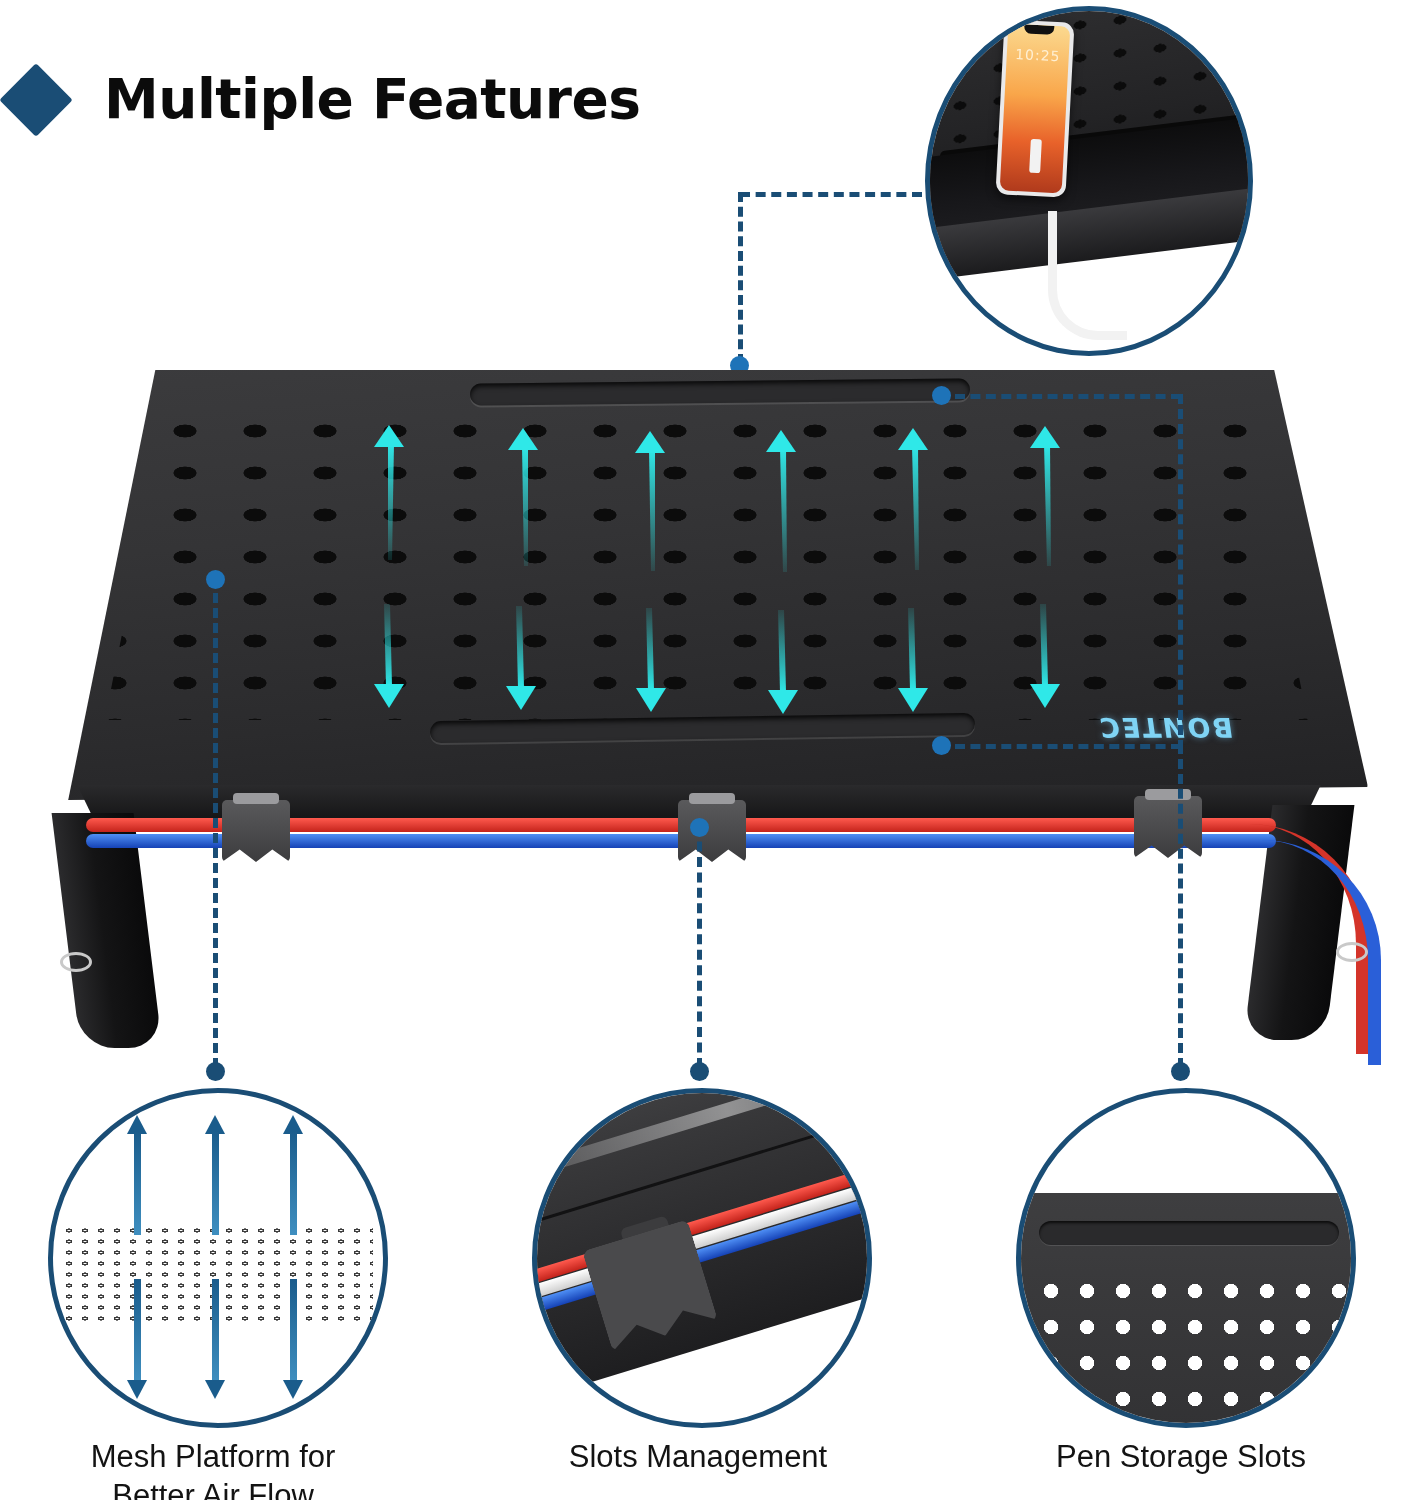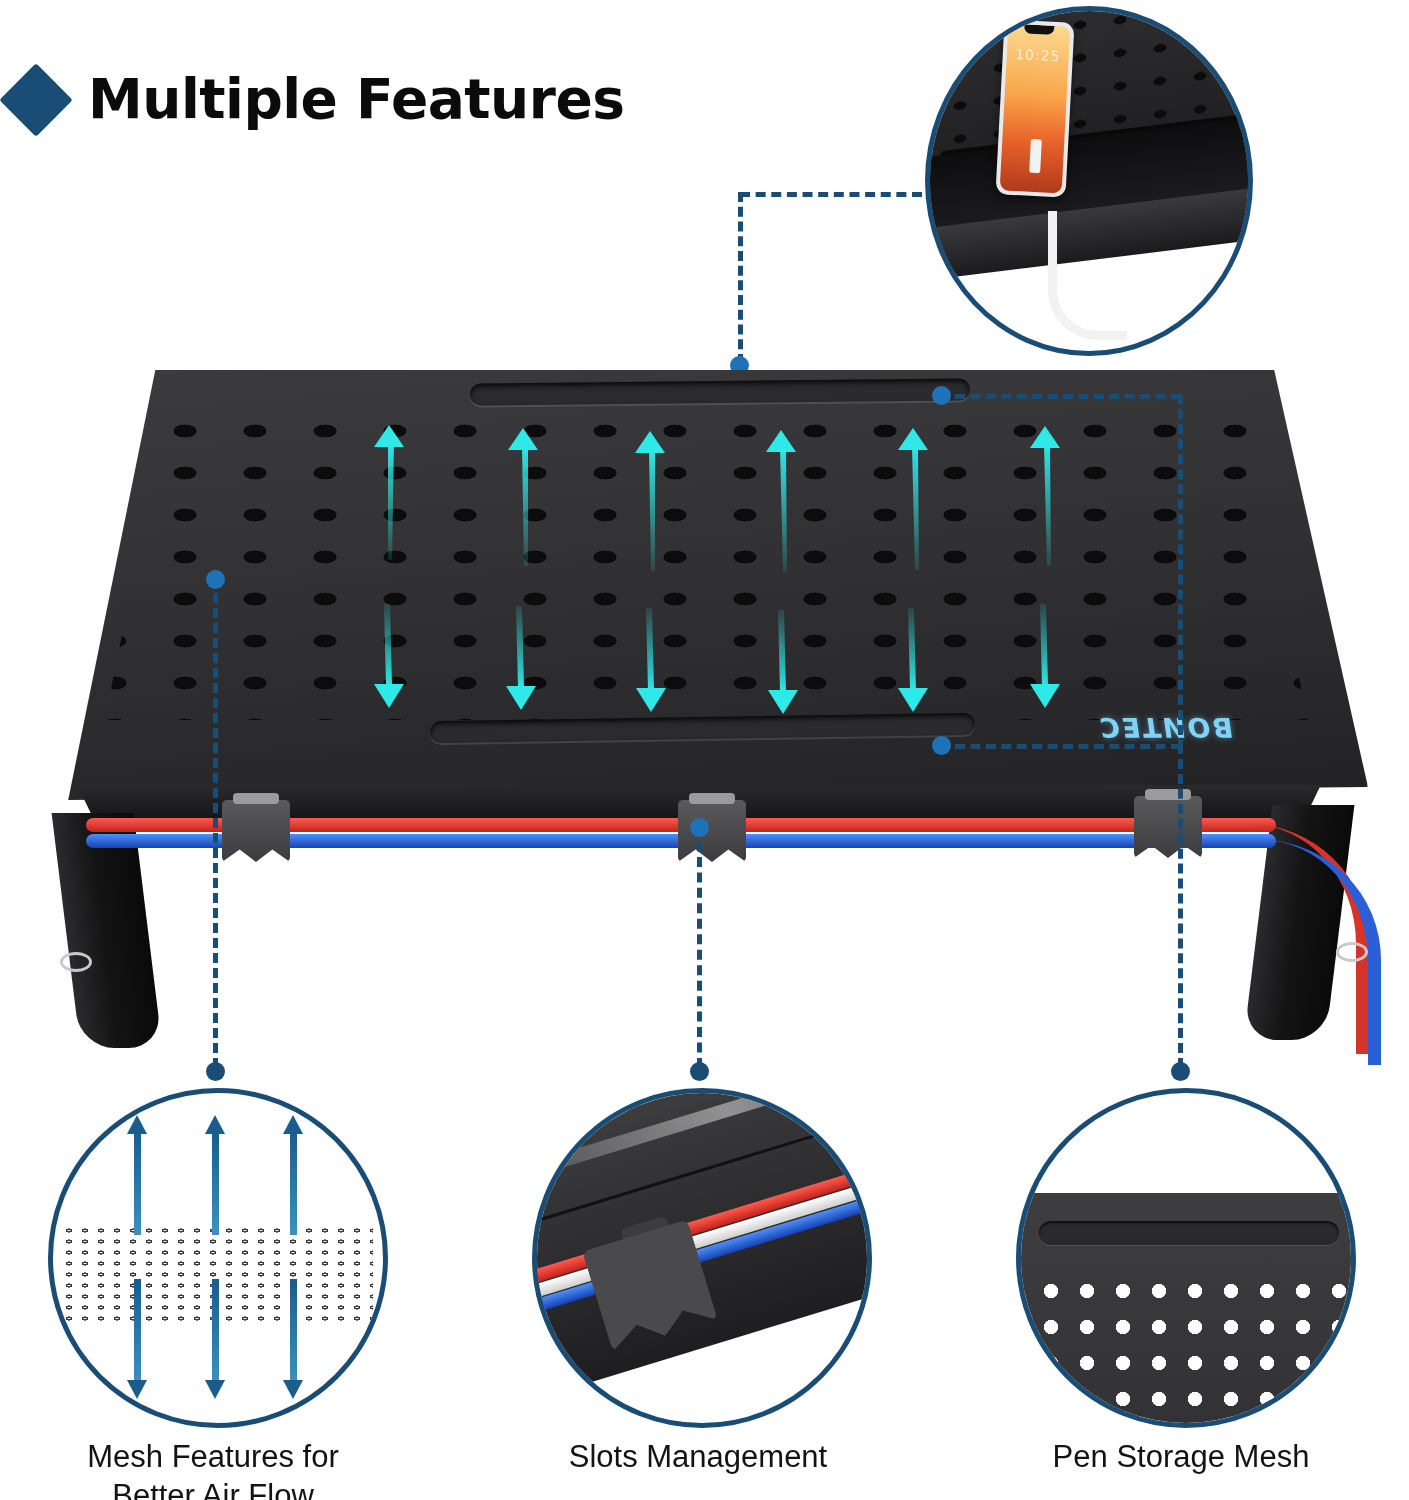--- a/index.html
+++ b/index.html
@@ -1,21 +1,21 @@
 <!DOCTYPE html>
 <html style="--navy: #1a4d75;"><head>
 <meta charset="utf-8">
 <style>
   html,body{margin:0;padding:0;background:#ffffff;}
   body{width:1409px;height:1500px;position:relative;overflow:hidden;
        font-family:"Liberation Sans", sans-serif;color:#111;}
   .stage{position:absolute;inset:0;}
 
   
-  #header{position:absolute;left:10px;top:72px;display:flex;align-items:center;gap:26px;}
+  #header{position:absolute;left:10px;top:72px;display:flex;align-items:center;gap:42px;}
   #diamond{width:52px;height:52px;background:var(--navy,#1d5a87);transform:rotate(45deg);border-radius:3px;}
   #title{font-size:55px;font-weight:bold;letter-spacing:-0.5px;line-height:1;color:#0b0b0b;
          font-family:"DejaVu Sans", sans-serif;}
 
   
   .dashed{position:absolute;border:0;}
   .dashv{border-left:5px dashed #1a4d75;}
   .dashh{border-top:5px dashed #1a4d75;}
   .dot{position:absolute;width:19px;height:19px;border-radius:50%;background:#1e73b8;}
   .dot.dark{background:#1a4d75;}
@@ -292,21 +292,21 @@
     <div class="bluearrow down" style="left:156px;top:186px;height:120px;">
         <div class="shaft"></div>
         <div class="head"></div>
       </div>
     <div class="bluearrow down" style="left:234px;top:186px;height:120px;">
         <div class="shaft"></div>
         <div class="head"></div>
       </div>
   </div>
   <div class="caption" style="left:23px;top:1438px;width:380px;">
-    <div>Mesh Features for</div>
+    <div>Mesh Platform for</div>
     <div>Better Air Flow</div>
   </div>
 
   <div class="fcircle" id="circle-cable">
     <div class="slab"></div>
     <div class="sheen"></div>
     <div class="edge"></div>
     <div class="wire w-red"></div>
     <div class="wire w-white"></div>
     <div class="wire w-blue"></div>
@@ -316,16 +316,16 @@
   <div class="caption" style="left:512px;top:1438px;width:372px;">
     <div>Slots Management</div>
   </div>
 
   <div class="fcircle" id="circle-pen">
     <div class="panel"></div>
     <div class="slot"></div>
     <div class="dots"></div>
   </div>
   <div class="caption" style="left:1000px;top:1438px;width:362px;">
-    <div>Pen Storage Mesh</div>
+    <div>Pen Storage Slots</div>
   </div>
 
 </div>
 
 </body></html>

